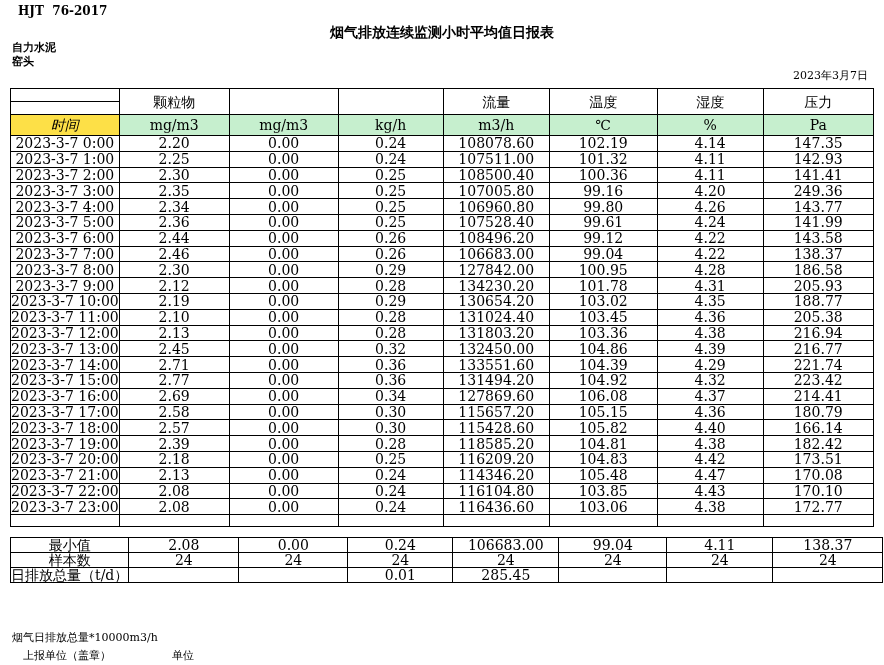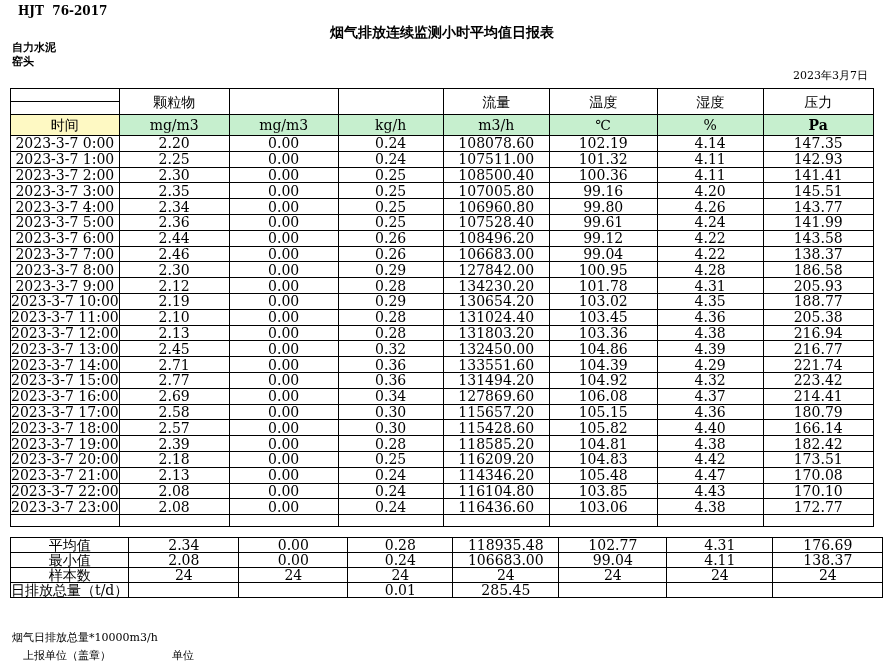--- a/index.html
+++ b/index.html
@@ -61,28 +61,28 @@
       <td rowspan="2"></td>
       <td rowspan="2">流量</td>
       <td rowspan="2">温度</td>
       <td rowspan="2">湿度</td>
       <td rowspan="2">压力</td>
     </tr>
     <tr class="h-split">
       <td></td>
     </tr>
     <tr class="units-row green-row">
-      <td style="background: #fef9c3;">时间</td>
+      <td style="background: #fde047; font-style: italic;">时间</td>
       <td style="background: rgb(198, 239, 206);">mg/m3</td>
       <td style="background: rgb(198, 239, 206);">mg/m3</td>
       <td style="background: rgb(198, 239, 206);">kg/h</td>
       <td style="background: rgb(198, 239, 206);">m3/h</td>
       <td style="background: rgb(198, 239, 206);">℃</td>
       <td style="background: rgb(198, 239, 206);">%</td>
-      <td style="background: rgb(198, 239, 206); font-weight: bold;">Pa</td>
+      <td style="background: rgb(198, 239, 206);">Pa</td>
     </tr>
   </thead>
   <tbody data-rows="table.rows">
       <tr>
         <td>2023-3-7 0:00</td>
         <td>2.20</td>
         <td>0.00</td>
         <td>0.24</td>
         <td>108078.60</td>
         <td>102.19</td>
@@ -110,21 +110,21 @@
         <td>141.41</td>
       </tr>
       <tr>
         <td>2023-3-7 3:00</td>
         <td>2.35</td>
         <td>0.00</td>
         <td>0.25</td>
         <td>107005.80</td>
         <td>99.16</td>
         <td>4.20</td>
-        <td>145.51</td>
+        <td>249.36</td>
       </tr>
       <tr>
         <td>2023-3-7 4:00</td>
         <td>2.34</td>
         <td>0.00</td>
         <td>0.25</td>
         <td>106960.80</td>
         <td>99.80</td>
         <td>4.26</td>
         <td>143.77</td>
@@ -340,30 +340,20 @@
       <col style="width:110px">
       <col style="width:109px">
       <col style="width:105px">
     <col style="width:106px">
       <col style="width:108px">
       <col style="width:106px">
       <col style="width:110px">
   </colgroup>
   <tbody data-rows="summary.rows">
       <tr>
-        <td>平均值</td>
-        <td>2.34</td>
-        <td>0.00</td>
-        <td>0.28</td>
-        <td>118935.48</td>
-        <td>102.77</td>
-        <td>4.31</td>
-        <td>176.69</td>
-      </tr>
-      <tr>
         <td>最小值</td>
         <td>2.08</td>
         <td>0.00</td>
         <td>0.24</td>
         <td>106683.00</td>
         <td>99.04</td>
         <td>4.11</td>
         <td>138.37</td>
       </tr>
       <tr>

